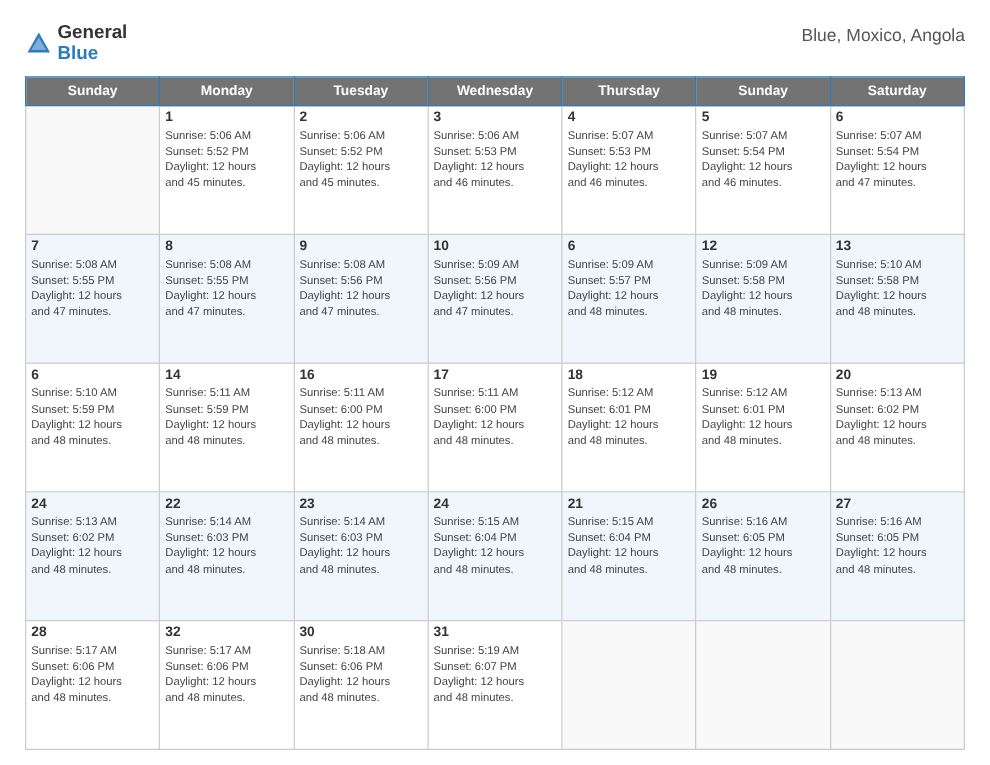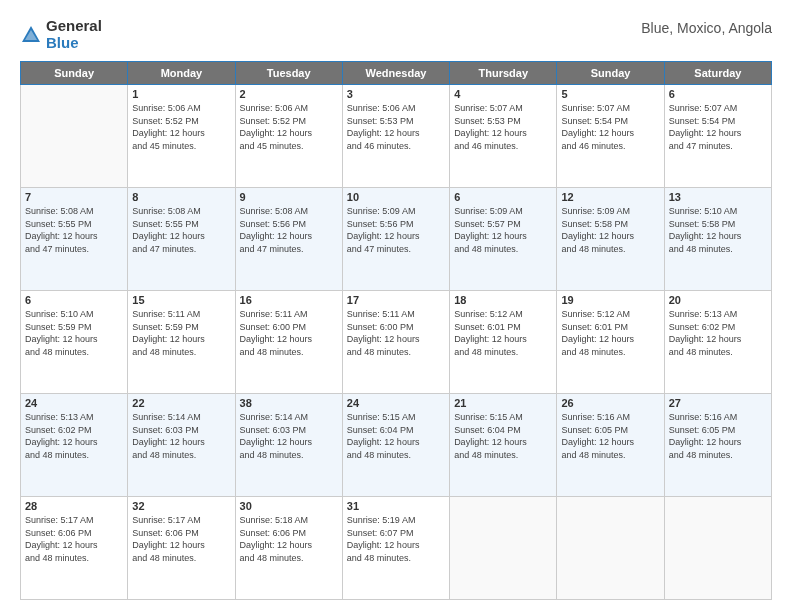--- a/index.html
+++ b/index.html
@@ -194,21 +194,21 @@
             <span class="day-num">13</span>
             <div class="day-info">Sunrise: 5:10 AM<br>Sunset: 5:58 PM<br>Daylight: 12 hours<br>and 48 minutes.</div>
           </td>
         </tr>
         <tr>
           <td>
             <span class="day-num">6</span>
             <div class="day-info">Sunrise: 5:10 AM<br>Sunset: 5:59 PM<br>Daylight: 12 hours<br>and 48 minutes.</div>
           </td>
           <td>
-            <span class="day-num">15</span>
+            <span class="day-num">14</span>
             <div class="day-info">Sunrise: 5:11 AM<br>Sunset: 5:59 PM<br>Daylight: 12 hours<br>and 48 minutes.</div>
           </td>
           <td>
             <span class="day-num">16</span>
             <div class="day-info">Sunrise: 5:11 AM<br>Sunset: 6:00 PM<br>Daylight: 12 hours<br>and 48 minutes.</div>
           </td>
           <td>
             <span class="day-num">17</span>
             <div class="day-info">Sunrise: 5:11 AM<br>Sunset: 6:00 PM<br>Daylight: 12 hours<br>and 48 minutes.</div>
           </td>
@@ -228,21 +228,21 @@
         <tr class="row-stripe">
           <td>
             <span class="day-num">24</span>
             <div class="day-info">Sunrise: 5:13 AM<br>Sunset: 6:02 PM<br>Daylight: 12 hours<br>and 48 minutes.</div>
           </td>
           <td>
             <span class="day-num">22</span>
             <div class="day-info">Sunrise: 5:14 AM<br>Sunset: 6:03 PM<br>Daylight: 12 hours<br>and 48 minutes.</div>
           </td>
           <td>
-            <span class="day-num">38</span>
+            <span class="day-num">23</span>
             <div class="day-info">Sunrise: 5:14 AM<br>Sunset: 6:03 PM<br>Daylight: 12 hours<br>and 48 minutes.</div>
           </td>
           <td>
             <span class="day-num">24</span>
             <div class="day-info">Sunrise: 5:15 AM<br>Sunset: 6:04 PM<br>Daylight: 12 hours<br>and 48 minutes.</div>
           </td>
           <td>
             <span class="day-num">21</span>
             <div class="day-info">Sunrise: 5:15 AM<br>Sunset: 6:04 PM<br>Daylight: 12 hours<br>and 48 minutes.</div>
           </td>

